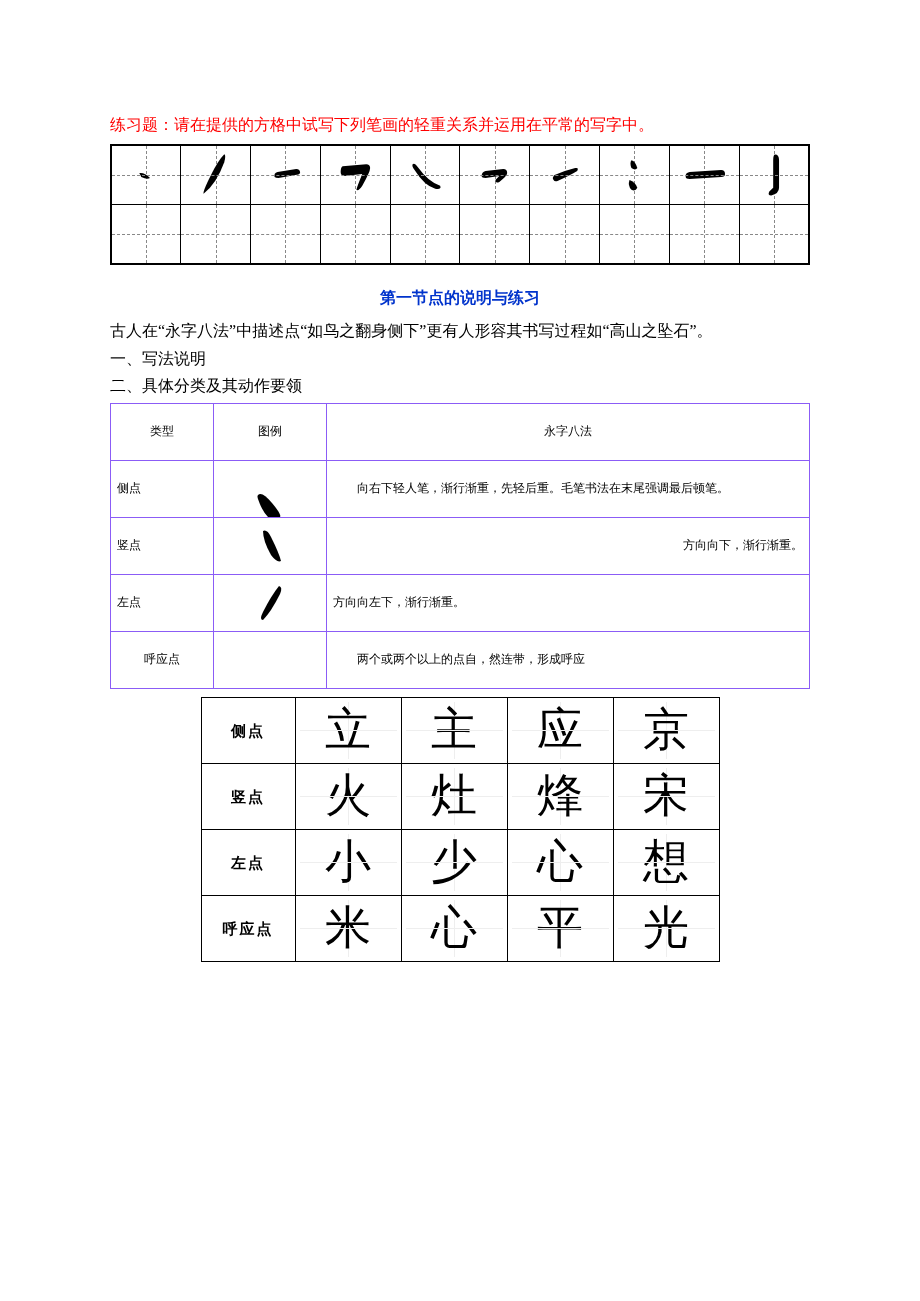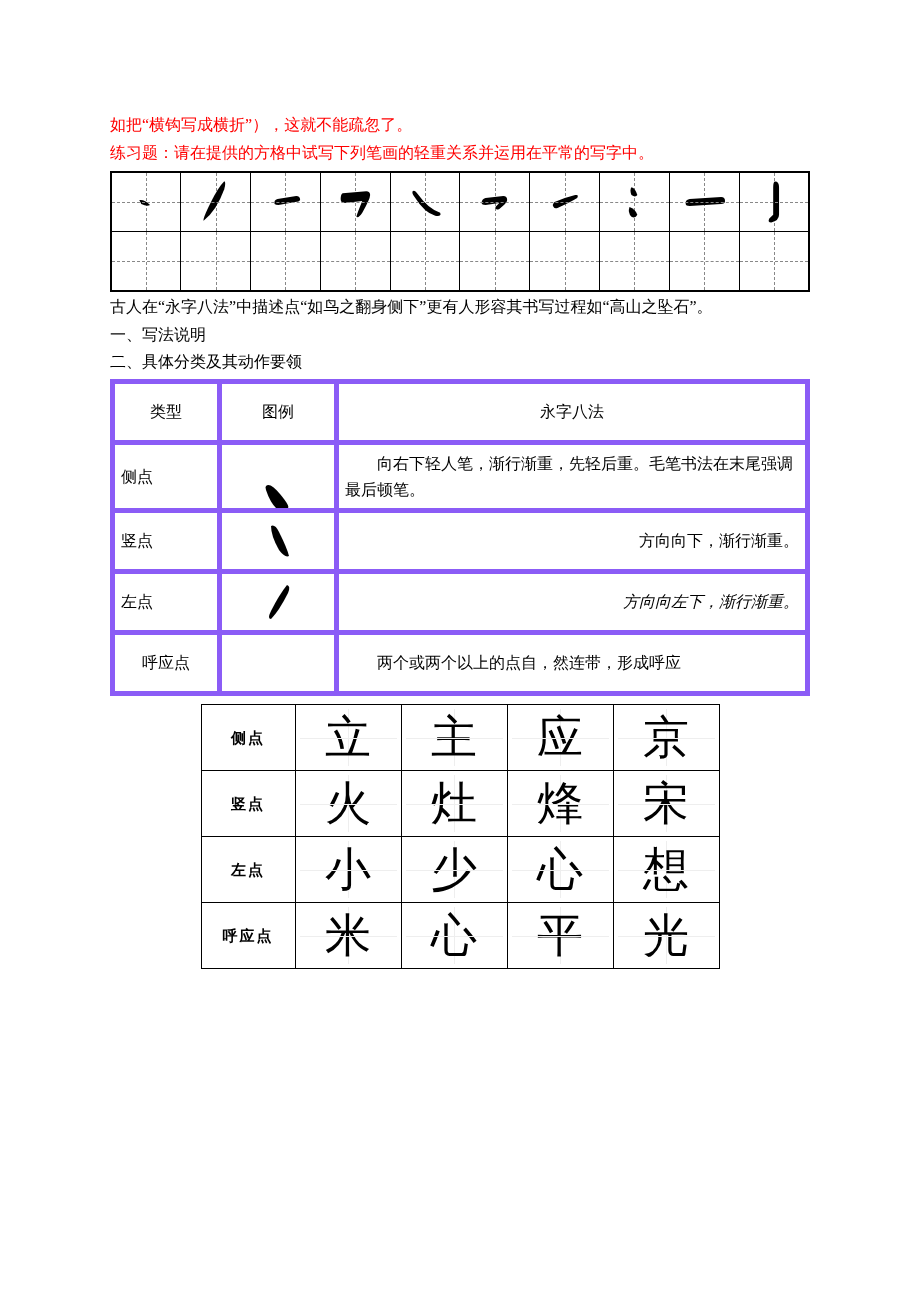--- a/index.html
+++ b/index.html
@@ -59,24 +59,24 @@
     height: 100%;
   }
 
   
   .spec-table {
     border-collapse: collapse;
     width: 100%;
     margin-top: 4px;
   }
   .spec-table td, .spec-table th {
-    border: 5px solid #8b5cf6;
+    border: 1px solid #8b5cf6;
     padding: 6px 6px;
     font-family: "SimSun", serif;
-    font-size: 16px;
+    font-size: 12px;
     font-weight: normal;
     vertical-align: middle;
     height: 44px;
   }
   .spec-col-type { width: 90px; text-align: left; padding-left: 10px; }
   .spec-col-glyph { width: 100px; text-align: center; position: relative; }
   .spec-col-desc { text-align: left; }
   .spec-glyph-wrap {
     position: absolute;
     left: 0; right: 0; bottom: 0;
@@ -138,21 +138,20 @@
     font-size: 46px;
     line-height: 1;
     color: #000;
   }
 </style>
 </head>
 <body>
 
 <div class="page">
 
-  <div class="p red">如把“横钩写成横折”），这就不能疏忽了。</div>
   <div class="p red">练习题：请在提供的方格中试写下列笔画的轻重关系并运用在平常的写字中。</div>
 
   <table class="stroke-grid">
     <tbody>
         <tr>
       <td class="stroke-cell">
         <svg class="stroke-svg" viewBox="0 0 70 58">
           <path d="M28 27 Q33 26 39 32 Q36 34 30 31 Z" fill="#000"></path>
         </svg>
       </td>
@@ -211,20 +210,21 @@
       <td class="stroke-cell"></td>
       <td class="stroke-cell"></td>
       <td class="stroke-cell"></td>
       <td class="stroke-cell"></td>
       <td class="stroke-cell"></td>
       <td class="stroke-cell"></td>
     </tr>
   </tbody>
     </table>
 
+  <div class="section-title">第一节点的说明与练习</div>
 
   <div class="p">古人在“永字八法”中描述点“如鸟之翻身侧下”更有人形容其书写过程如“高山之坠石”。</div>
   <div class="p">一、写法说明</div>
   <div class="p">二、具体分类及其动作要领</div>
 
   <table class="spec-table">
     <tbody>
         <tr>
       <th class="spec-col-type" style="text-align:center;">类型</th>
       <th class="spec-col-glyph">图例</th>
@@ -254,21 +254,21 @@
     </tr>
     <tr>
       <td class="spec-col-type">左点</td>
       <td class="spec-col-glyph">
         <div class="spec-glyph-wrap" style="align-items:center;">
           <svg class="spec-glyph-svg" width="42" height="42" viewBox="0 0 42 42">
             <path d="M30 4 Q34 5 31 12 Q22 30 14 38 Q10 38 14 30 Q22 14 30 4 Z" fill="#000"></path>
           </svg>
         </div>
       </td>
-      <td class="spec-col-desc" style="text-align:right;font-style:italic;">方向向左下，渐行渐重。</td>
+      <td class="spec-col-desc" style="text-align:left;">方向向左下，渐行渐重。</td>
     </tr>
     <tr>
       <td class="spec-col-type" style="text-align:center;">呼应点</td>
       <td class="spec-col-glyph"></td>
       <td class="spec-col-desc">　　两个或两个以上的点自，然连带，形成呼应</td>
     </tr>
   </tbody>
     </table>
 
 

